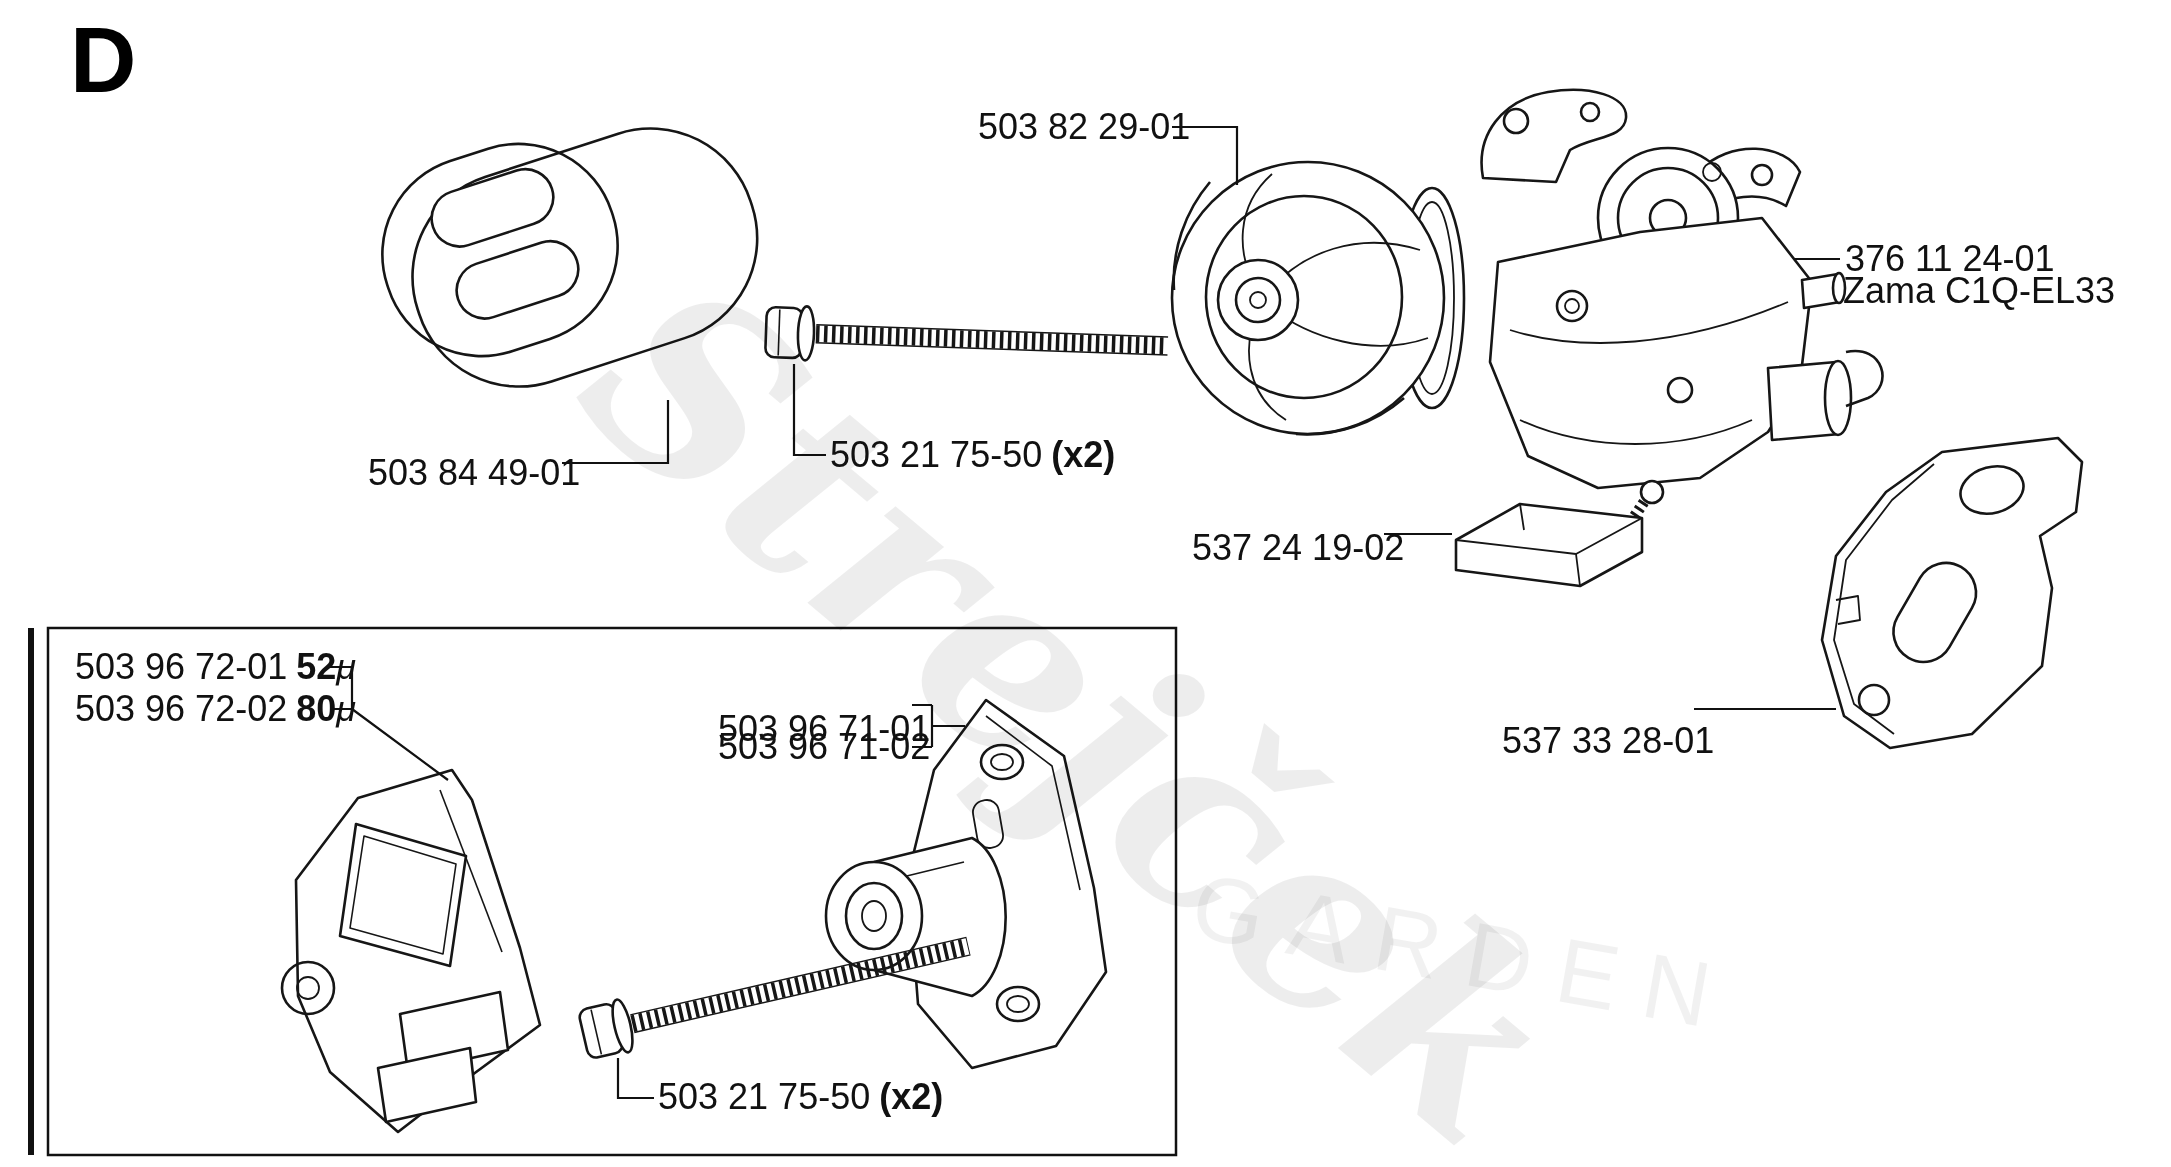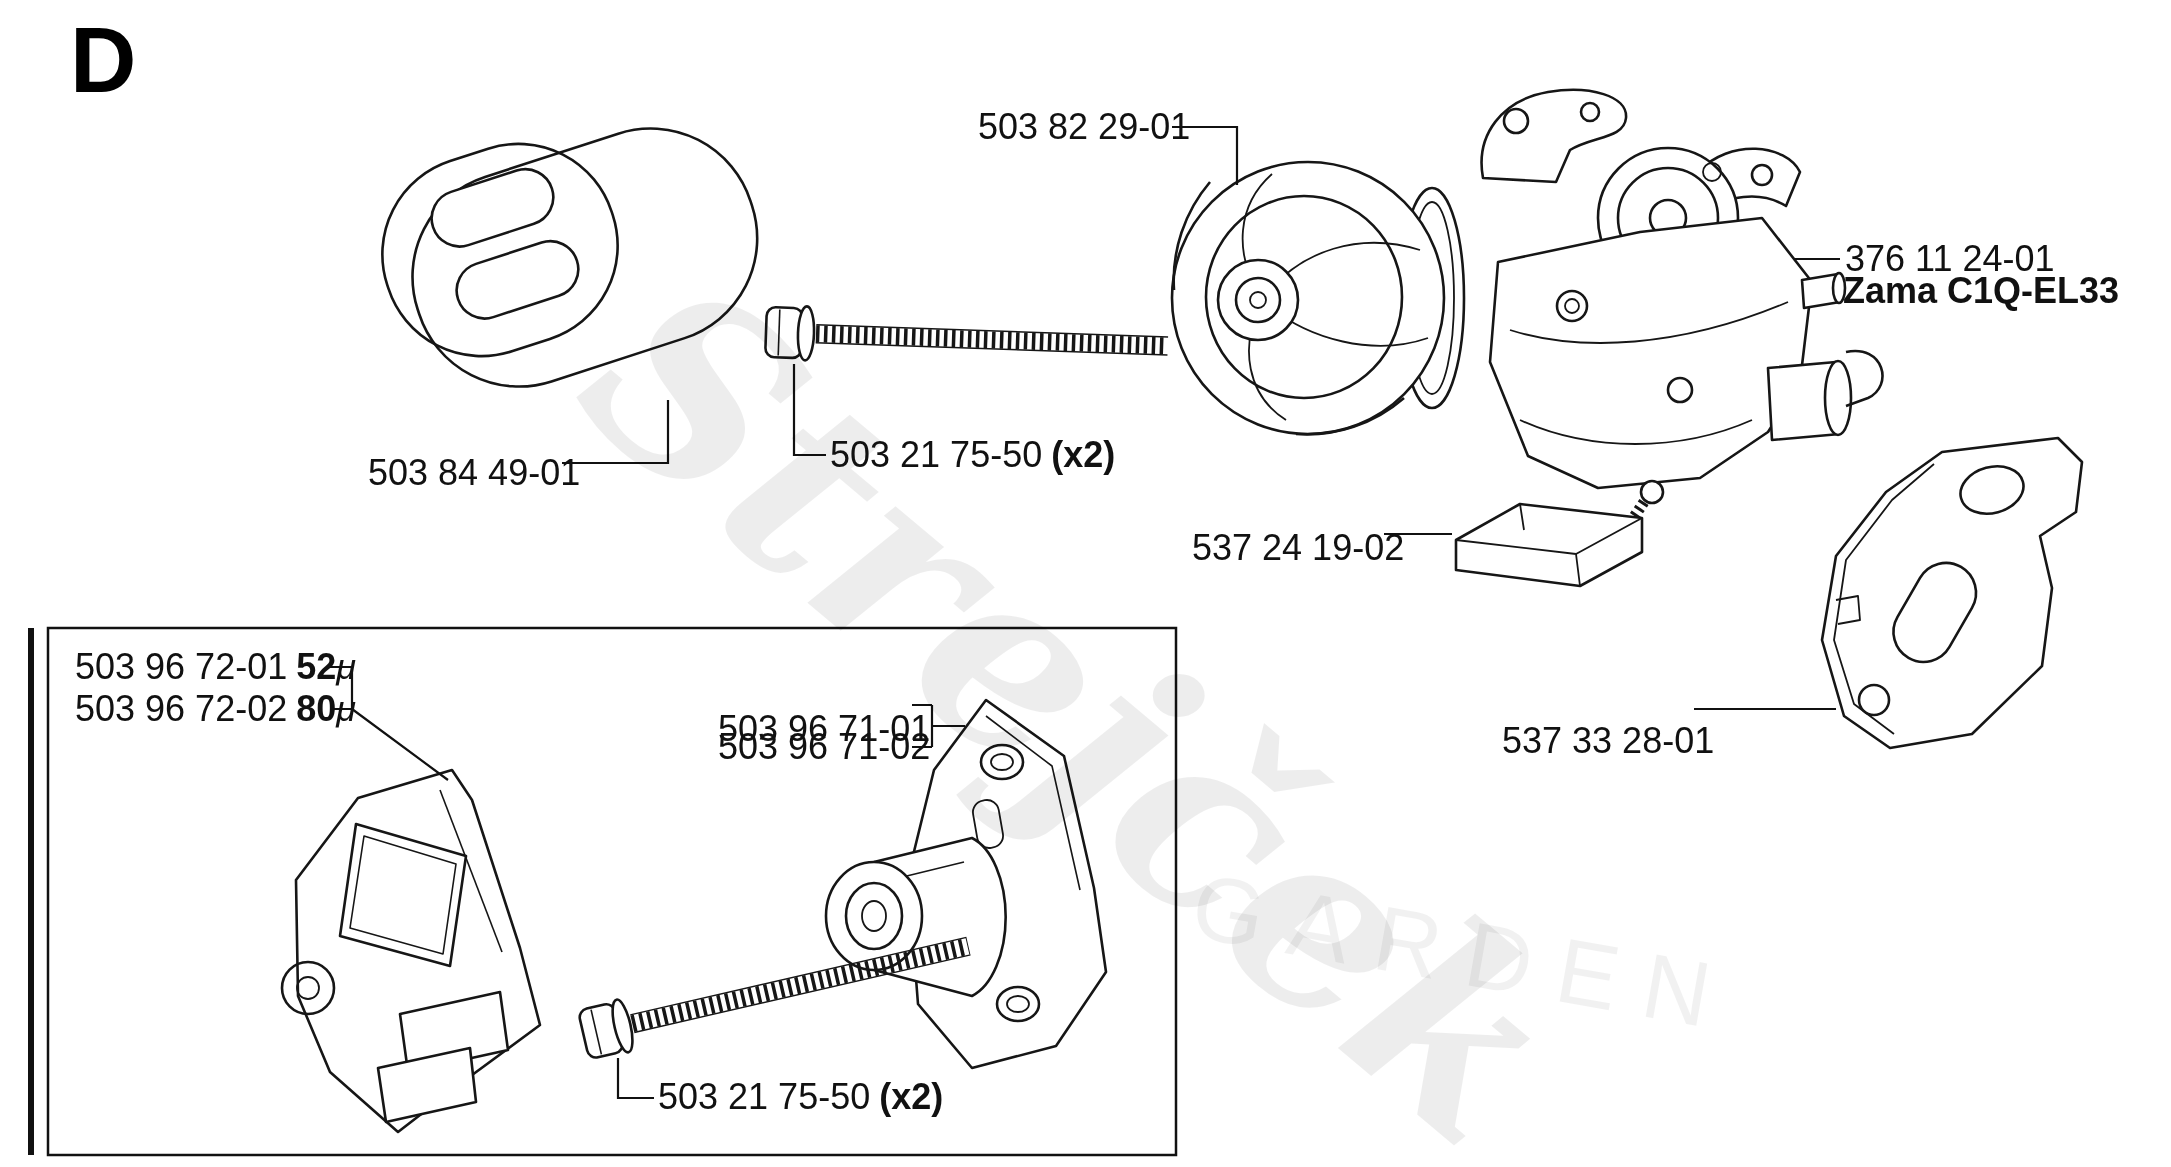--- a/index.html
+++ b/index.html
@@ -16,21 +16,21 @@
   .section-letter {
     position: absolute; left: 70px; top: 14px;
     font-size: 92px; font-weight: 700; color: #000; line-height: 1;
   }
   .label {
     position: absolute;
     font-size: 36px; line-height: 34px; color: #111;
     white-space: nowrap;
   }
   .label .qty, .label .size { font-weight: 700; margin-left: 9px; }
-  .label.bold { font-weight: 700; }
+  .label.bold { font-weight: 400; }
   .mu { font-style: italic; }
 </style>
 </head>
 <body>
 
 <div class="stage">
 
   <svg class="artwork" width="2171" height="1167" viewBox="0 0 2171 1167" xmlns="http://www.w3.org/2000/svg">
 
     <g fill="#fff" stroke="#161616" stroke-width="2.6" stroke-linejoin="round">

